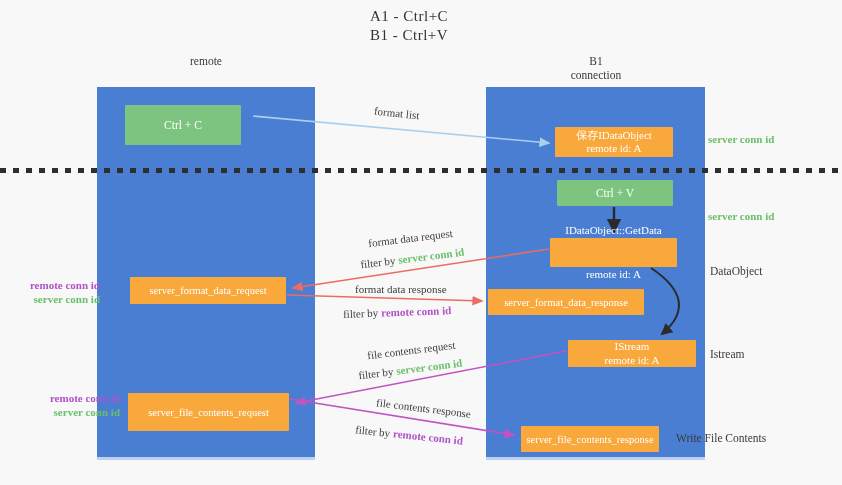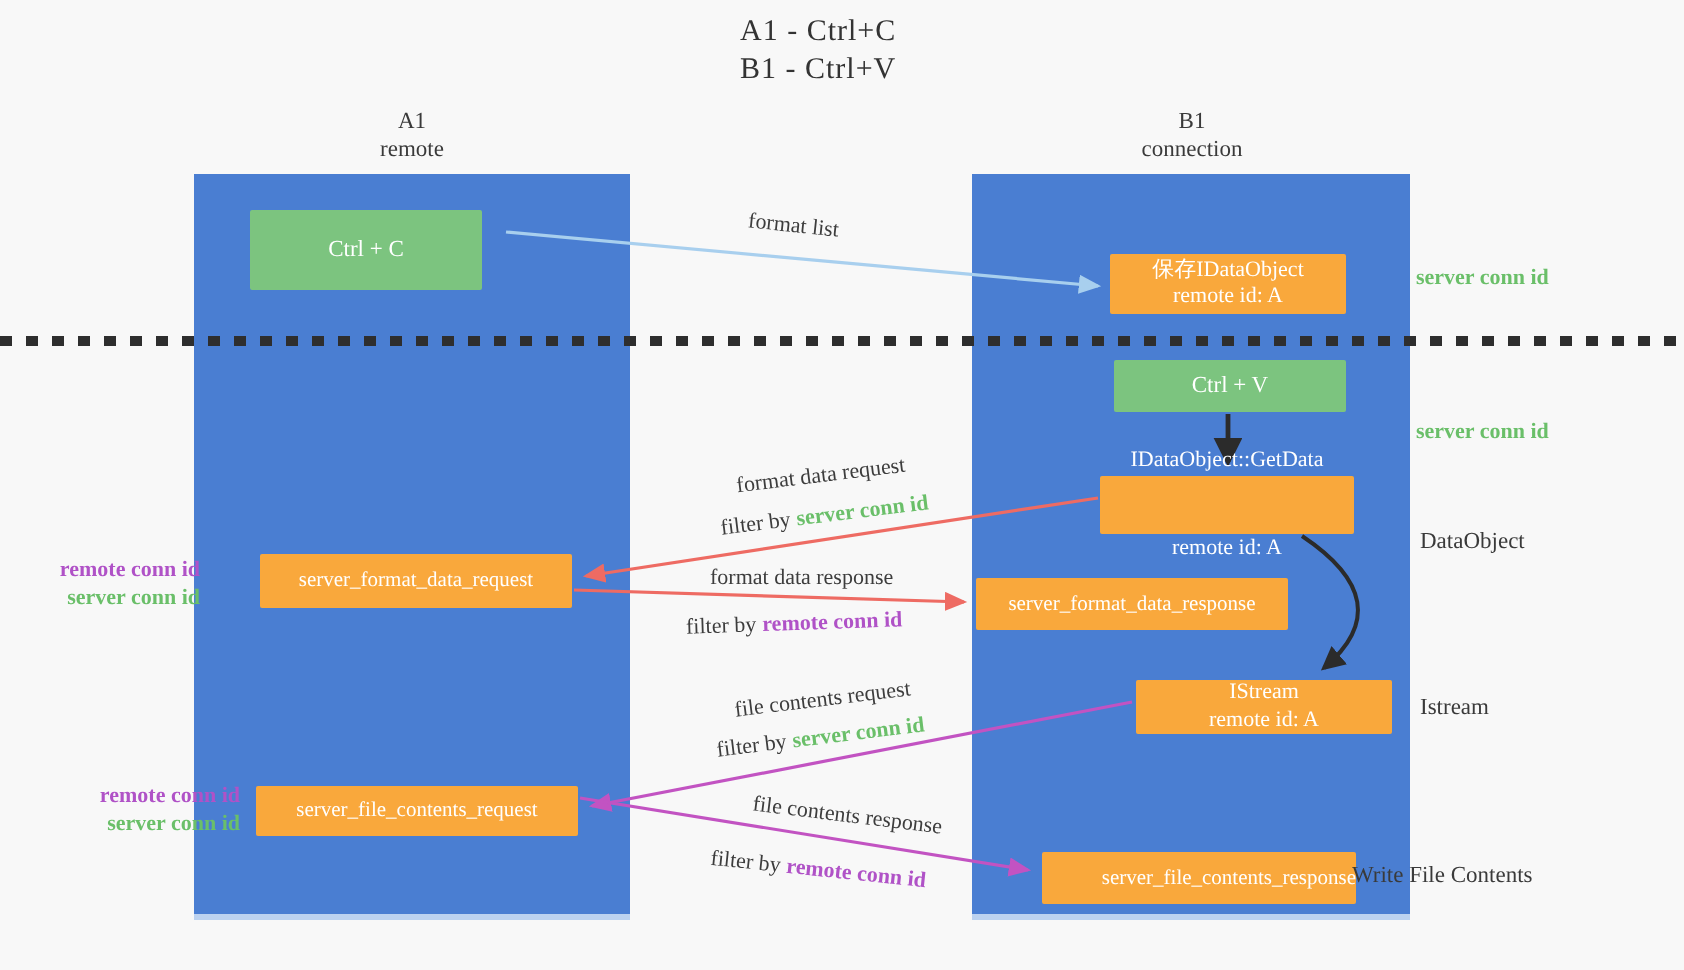--- a/index.html
+++ b/index.html
@@ -43,21 +43,20 @@
 <body>
 
 <div class="stage">
 
   <div class="abs title">
     <div>A1 - Ctrl+C</div>
     <div>B1 - Ctrl+V</div>
   </div>
 
   <div class="abs col-header" style="left:146px;">
-    <div>A1</div>
     <div>remote</div>
   </div>
   <div class="abs col-header" style="left:536px;">
     <div>B1</div>
     <div>connection</div>
   </div>
 
   <div class="abs col col-left"></div>
   <div class="abs col col-right"></div>
 
@@ -111,25 +110,25 @@
 
   <div class="abs node orange one-line" style="left:130px;top:277px;width:156px;height:27px;">
     <span>server_format_data_request</span>
   </div>
 
   <div class="abs node orange two-line" style="left:568px;top:340px;width:128px;height:27px;">
     <span>IStream</span>
     <span>remote id: A</span>
   </div>
 
-  <div class="abs node orange one-line" style="left:128px;top:393px;width:161px;height:25px;text-align:center;">
+  <div class="abs node orange one-line" style="left:128px;top:393px;width:161px;height:38px;text-align:center;">
     <span>server_file_contents_request</span>
   </div>
 
-  <div class="abs node orange one-line" style="left:521px;top:426px;width:157px;height:26px;align-items:flex-end;">
+  <div class="abs node orange one-line" style="left:521px;top:426px;width:138px;height:26px;">
     <span>server_file_contents_response</span>
   </div>
 
   <div class="abs side g" style="left:708px;top:133px;">server conn id</div>
   <div class="abs side g" style="left:708px;top:210px;">server conn id</div>
   <div class="abs side side-dark" style="left:710px;top:245px;margin-top:20px;">DataObject</div>
   <div class="abs side side-dark" style="left:710px;top:348px;">Istream</div>
   <div class="abs side side-dark" style="left:676px;top:432px;">Write File Contents</div>
 
   <div class="abs stacked" style="left:0;top:278px;width:100px;">

